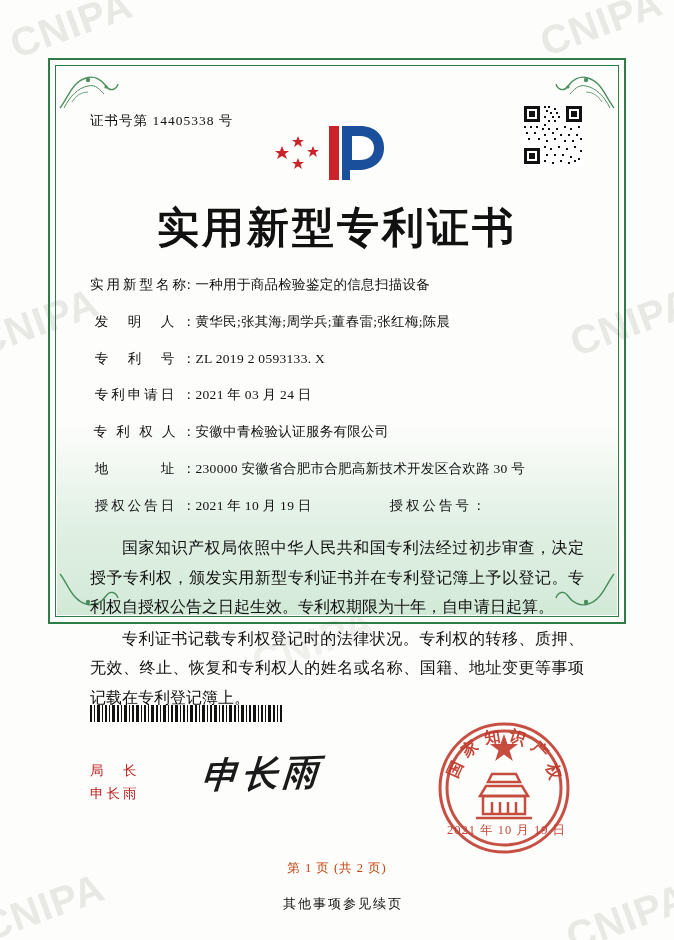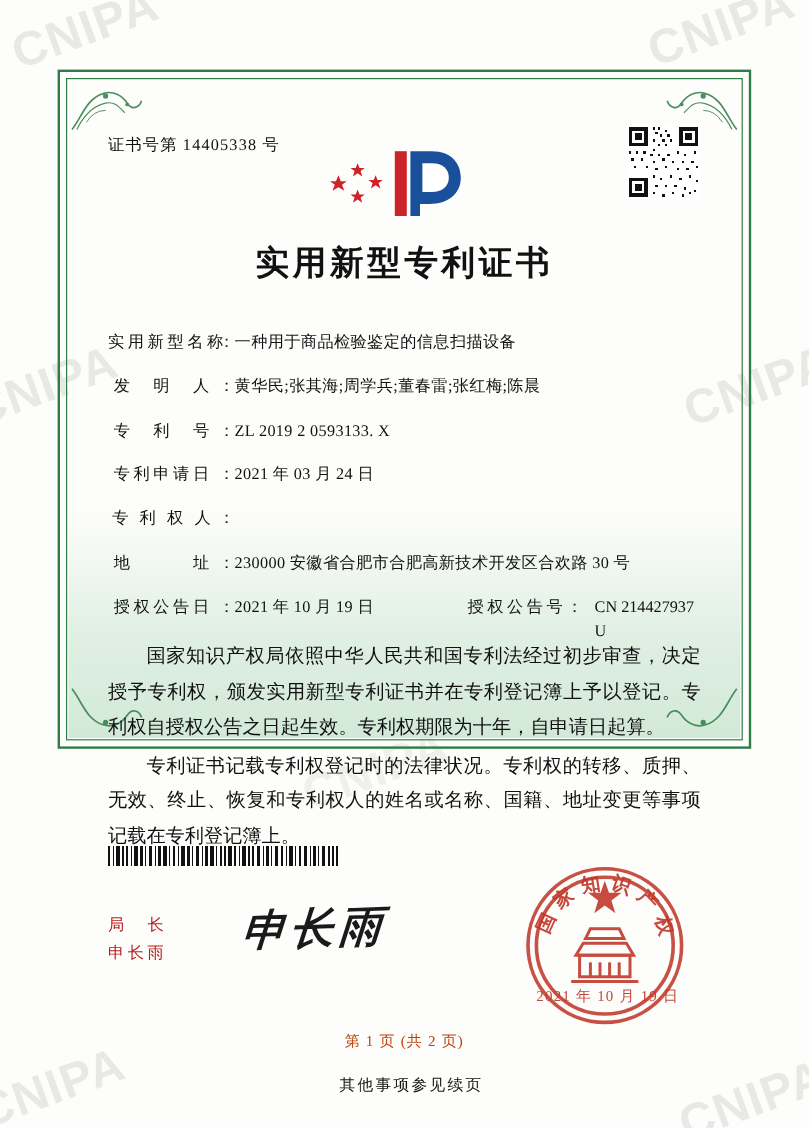--- a/index.html
+++ b/index.html
@@ -103,21 +103,21 @@
     top: 58px;
     transform: translateX(-50%);
     width: 130px;
     height: 66px;
   }
   .title {
     position: absolute;
     top: 140px;
     left: 0; right: 0;
     text-align: center;
-    font-size: 28px;
+    font-size: 42px;
     font-weight: bold;
     letter-spacing: 3px;
     color: #111;
     font-family: "Liberation Serif", serif;
   }
 
   .fields {
     position: absolute;
     left: 40px;
     right: 36px;
@@ -390,33 +390,33 @@
         <span class="f-value">ZL 2019 2 0593133. X</span>
       </div>
       <div class="field-row">
         <span class="f-label">专利申请日</span>
         <span class="f-colon">：</span>
         <span class="f-value">2021 年 03 月 24 日</span>
       </div>
       <div class="field-row">
         <span class="f-label">专 利 权 人</span>
         <span class="f-colon">：</span>
+        <span class="f-value">安徽中青检验认证服务有限公司</span>
       </div>
       <div class="field-row">
         <span class="f-label">地　　　址</span>
         <span class="f-colon">：</span>
         <span class="f-value">230000 安徽省合肥市合肥高新技术开发区合欢路 30 号</span>
       </div>
       <div class="field-row split">
         <span class="f-label">授权公告日</span>
         <span class="f-colon">：</span>
         <span class="f-value">2021 年 10 月 19 日</span>
         <span class="f-label2">授权公告号</span>
         <span class="f-colon">：</span>
-        <span class="f-value2">CN 214427937 U</span>
       </div>
     </div>
 
     <div class="paras">
       <p>国家知识产权局依照中华人民共和国专利法经过初步审查，决定授予专利权，颁发实用新型专利证书并在专利登记簿上予以登记。专利权自授权公告之日起生效。专利权期限为十年，自申请日起算。</p>
       <p>专利证书记载专利权登记时的法律状况。专利权的转移、质押、无效、终止、恢复和专利权人的姓名或名称、国籍、地址变更等事项记载在专利登记簿上。</p>
     </div>
 
     <div class="barcode">
       <svg viewBox="0 0 192 17" shape-rendering="crispEdges">

